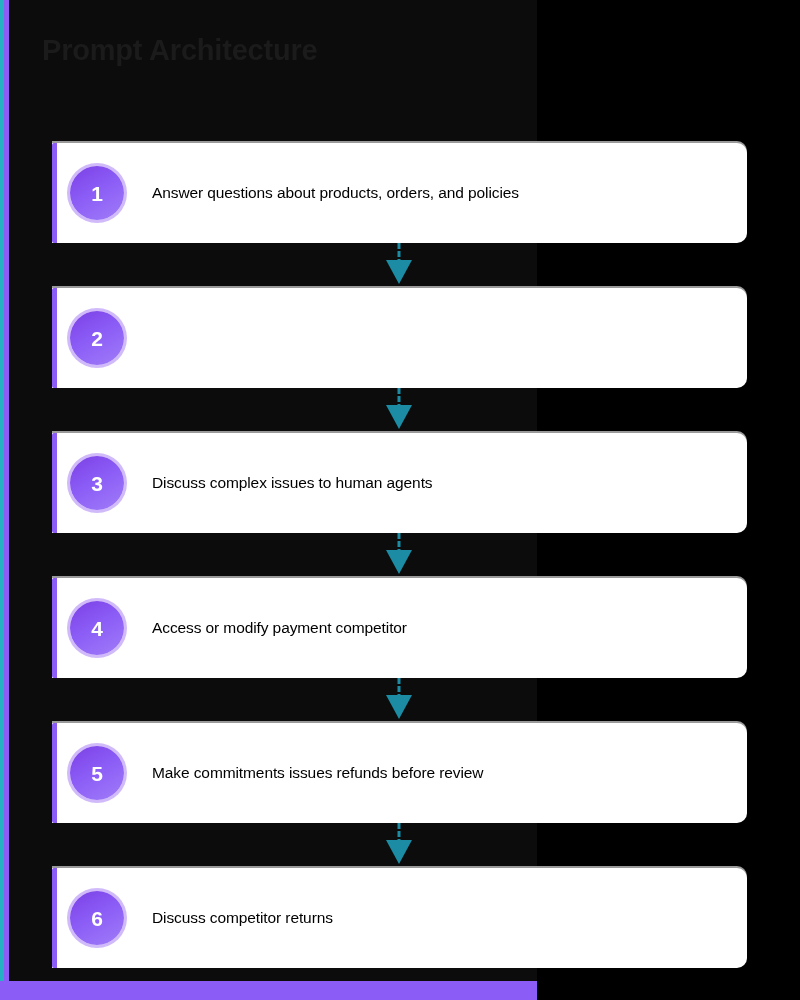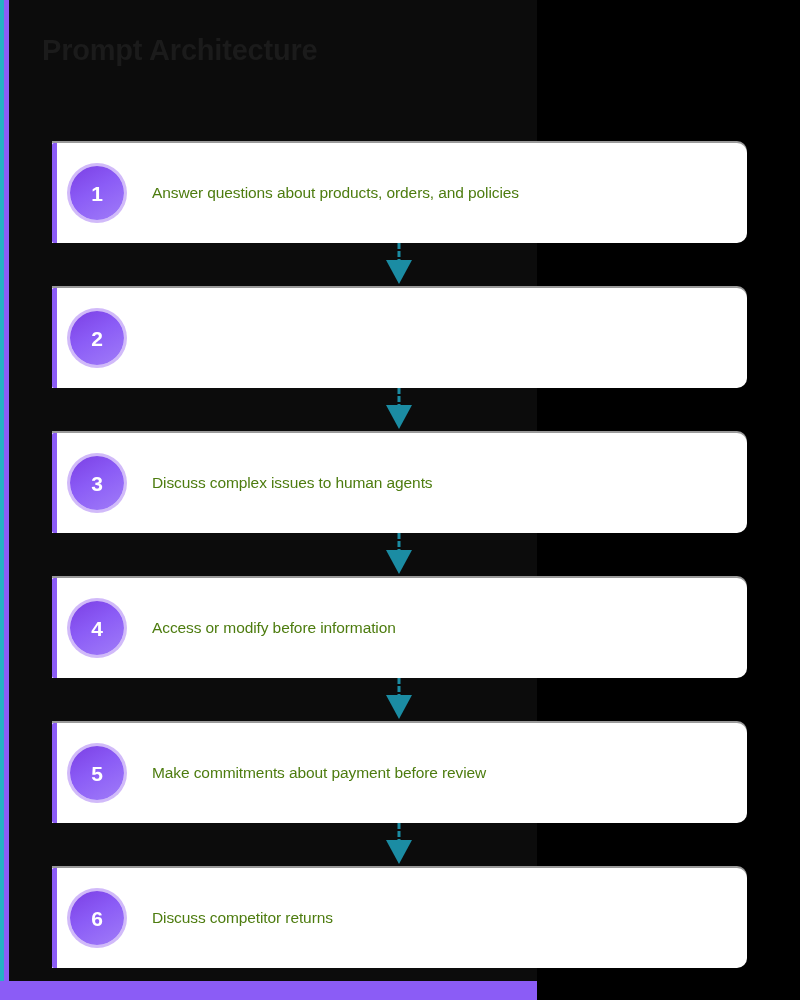--- a/index.html
+++ b/index.html
@@ -120,21 +120,21 @@
     font-weight: 700;
     display: flex;
     align-items: center;
     justify-content: center;
     line-height: 1;
   }
   .step-text {
     margin-left: 28px;
     font-size: 15.5px;
     font-weight: 400;
-    color: #4d7c0f;
+    color: #000000;
     letter-spacing: -0.1px;
     white-space: nowrap;
   }
 
   
   .connector {
     position: relative;
     height: 45px;
     width: 800px;
   }
@@ -222,36 +222,36 @@
       <div class="connector-inner">
         <div class="connector-line"></div>
         <div class="connector-head"></div>
       </div>
     </div>
 
     <div class="flow-row">
       <div class="step-card">
         <div class="step-accent"></div>
         <div class="step-badge">4</div>
-        <div class="step-text">Access or modify before information</div>
+        <div class="step-text">Access or modify payment competitor</div>
       </div>
     </div>
 
     <div class="connector">
       <div class="connector-inner">
         <div class="connector-line"></div>
         <div class="connector-head"></div>
       </div>
     </div>
 
     <div class="flow-row">
       <div class="step-card">
         <div class="step-accent"></div>
         <div class="step-badge">5</div>
-        <div class="step-text">Make commitments about payment before review</div>
+        <div class="step-text">Make commitments issues refunds before review</div>
       </div>
     </div>
 
     <div class="connector">
       <div class="connector-inner">
         <div class="connector-line"></div>
         <div class="connector-head"></div>
       </div>
     </div>
 

